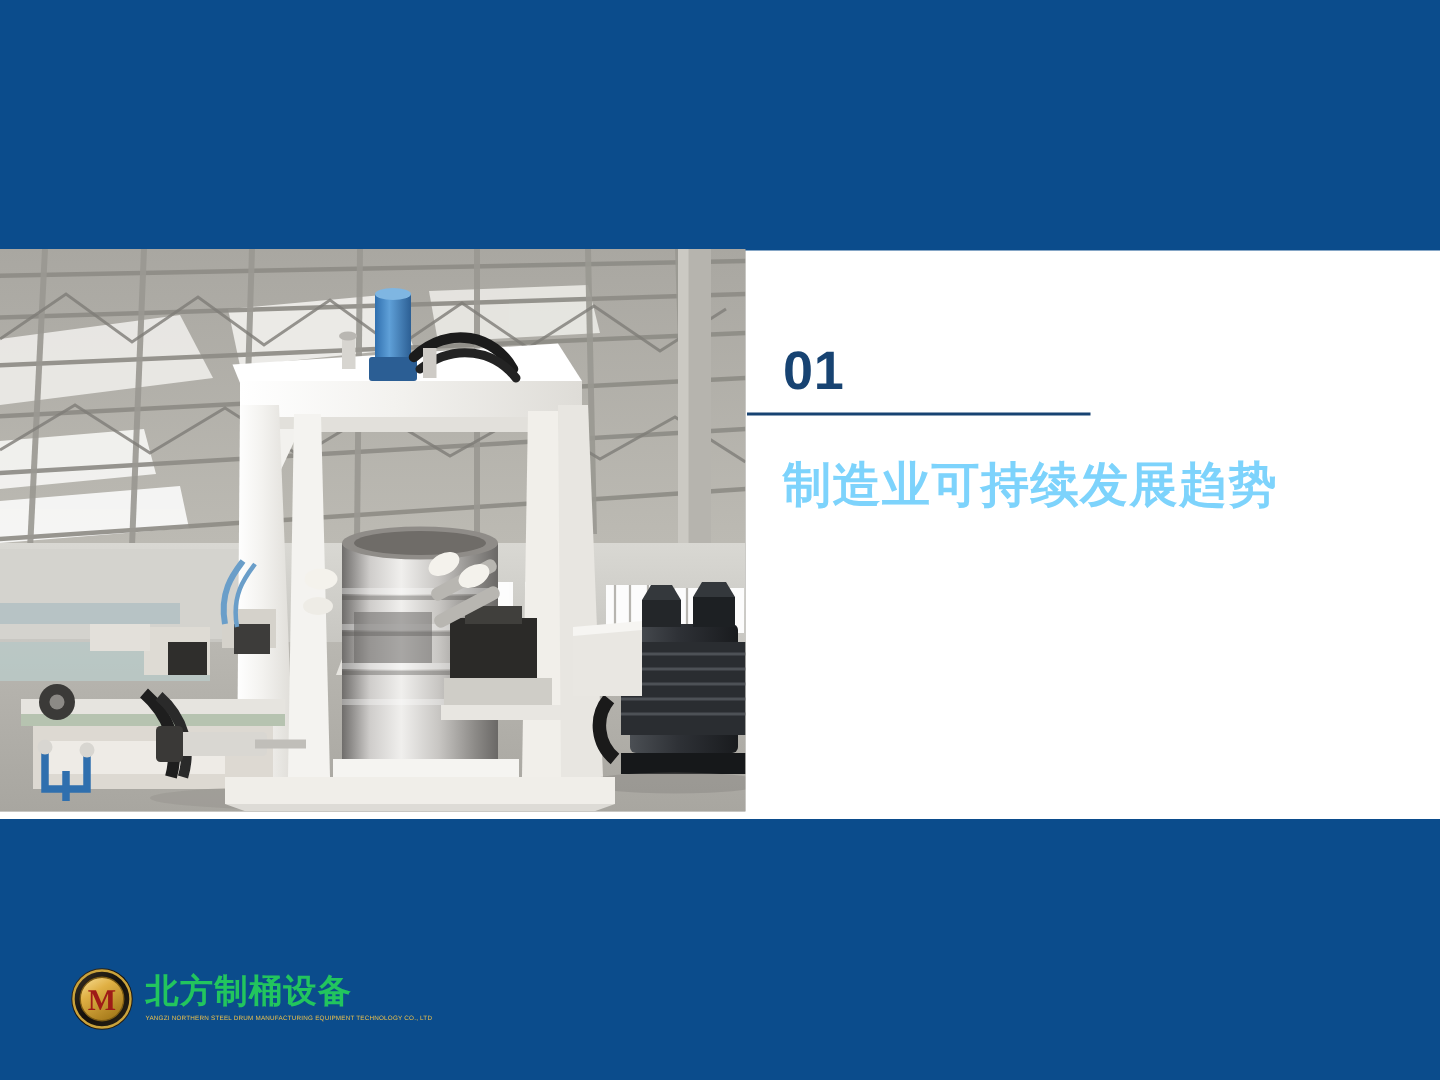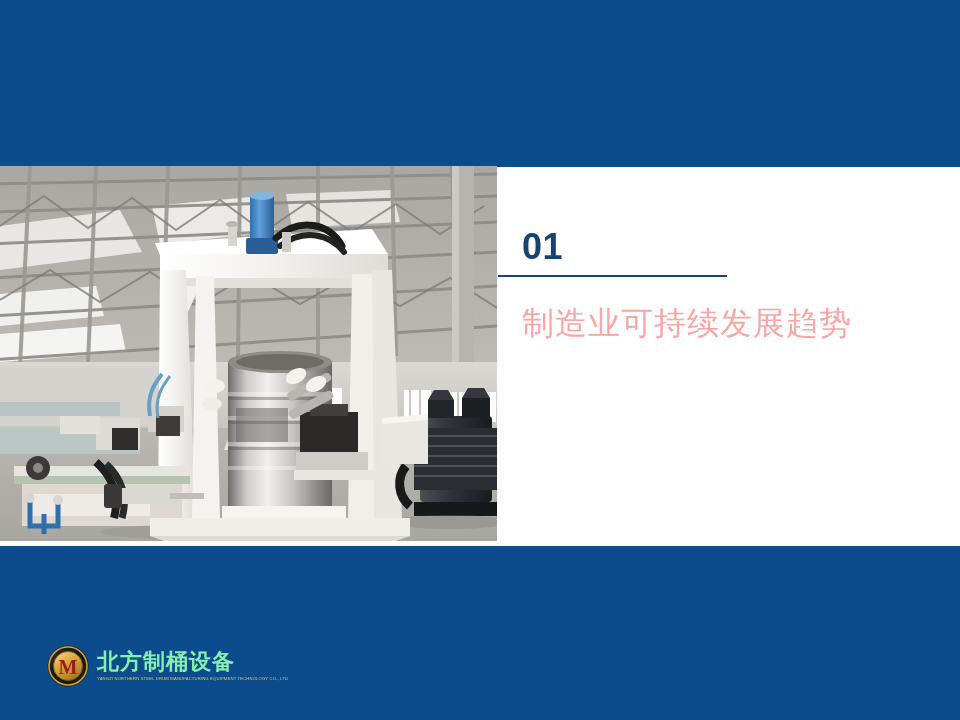--- a/index.html
+++ b/index.html
@@ -66,22 +66,22 @@
   }
   .divider {
     width: 229px;
     height: 2px;
     background: #174372;
     margin: 0 0 26px 0;
   }
   .section-title {
     font-family: "DejaVu Sans", "Liberation Sans", sans-serif;
     font-size: 32px;
-    font-weight: normal;
-    color: #fca5a5;
+    font-weight: bold;
+    color: #7dd3fc;
     line-height: 40px;
     letter-spacing: 1px;
     margin: 0 0 0 24px;
     white-space: nowrap;
   }
 
   
   .logo {
     position: absolute;
     left: 47px;
@@ -97,21 +97,21 @@
   .logo-text {
     margin-left: 8px;
     display: flex;
     flex-direction: column;
     justify-content: center;
   }
   .logo-cn {
     font-family: "DejaVu Sans", "Liberation Sans", sans-serif;
     font-size: 22px;
     font-weight: bold;
-    color: #86efac;
+    color: #22c55e;
     letter-spacing: 1px;
     line-height: 24px;
     white-space: nowrap;
   }
   .logo-en {
     font-size: 4.2px;
     color: #f0c24a;
     letter-spacing: 0.15px;
     line-height: 7px;
     margin-top: 1px;

